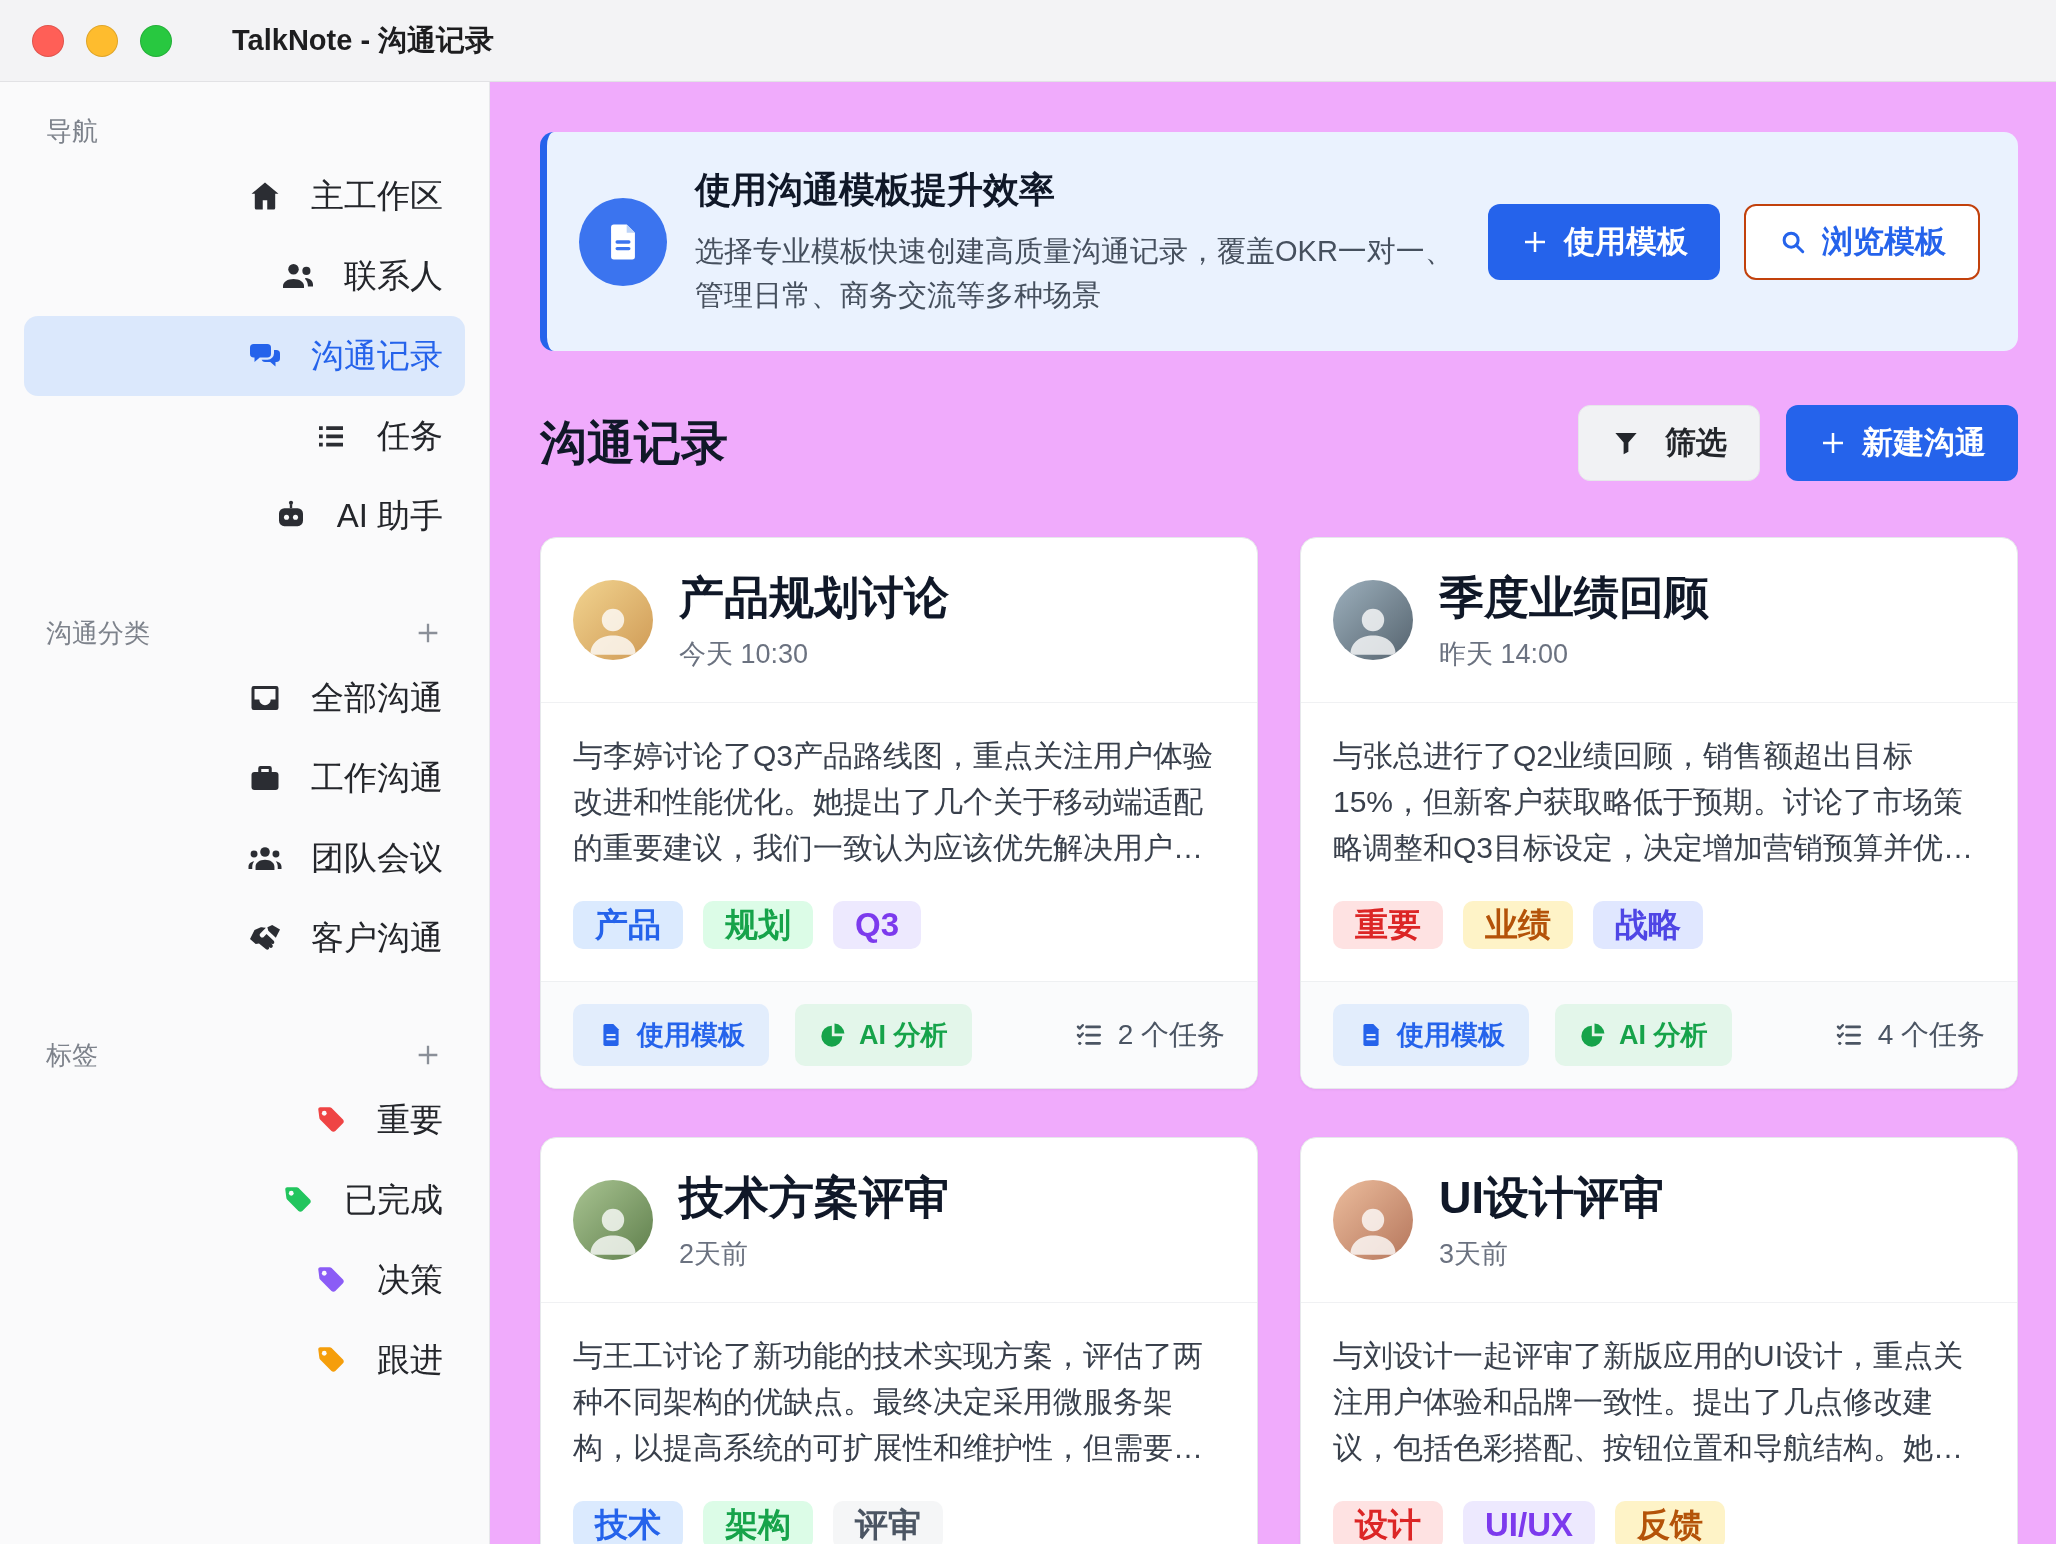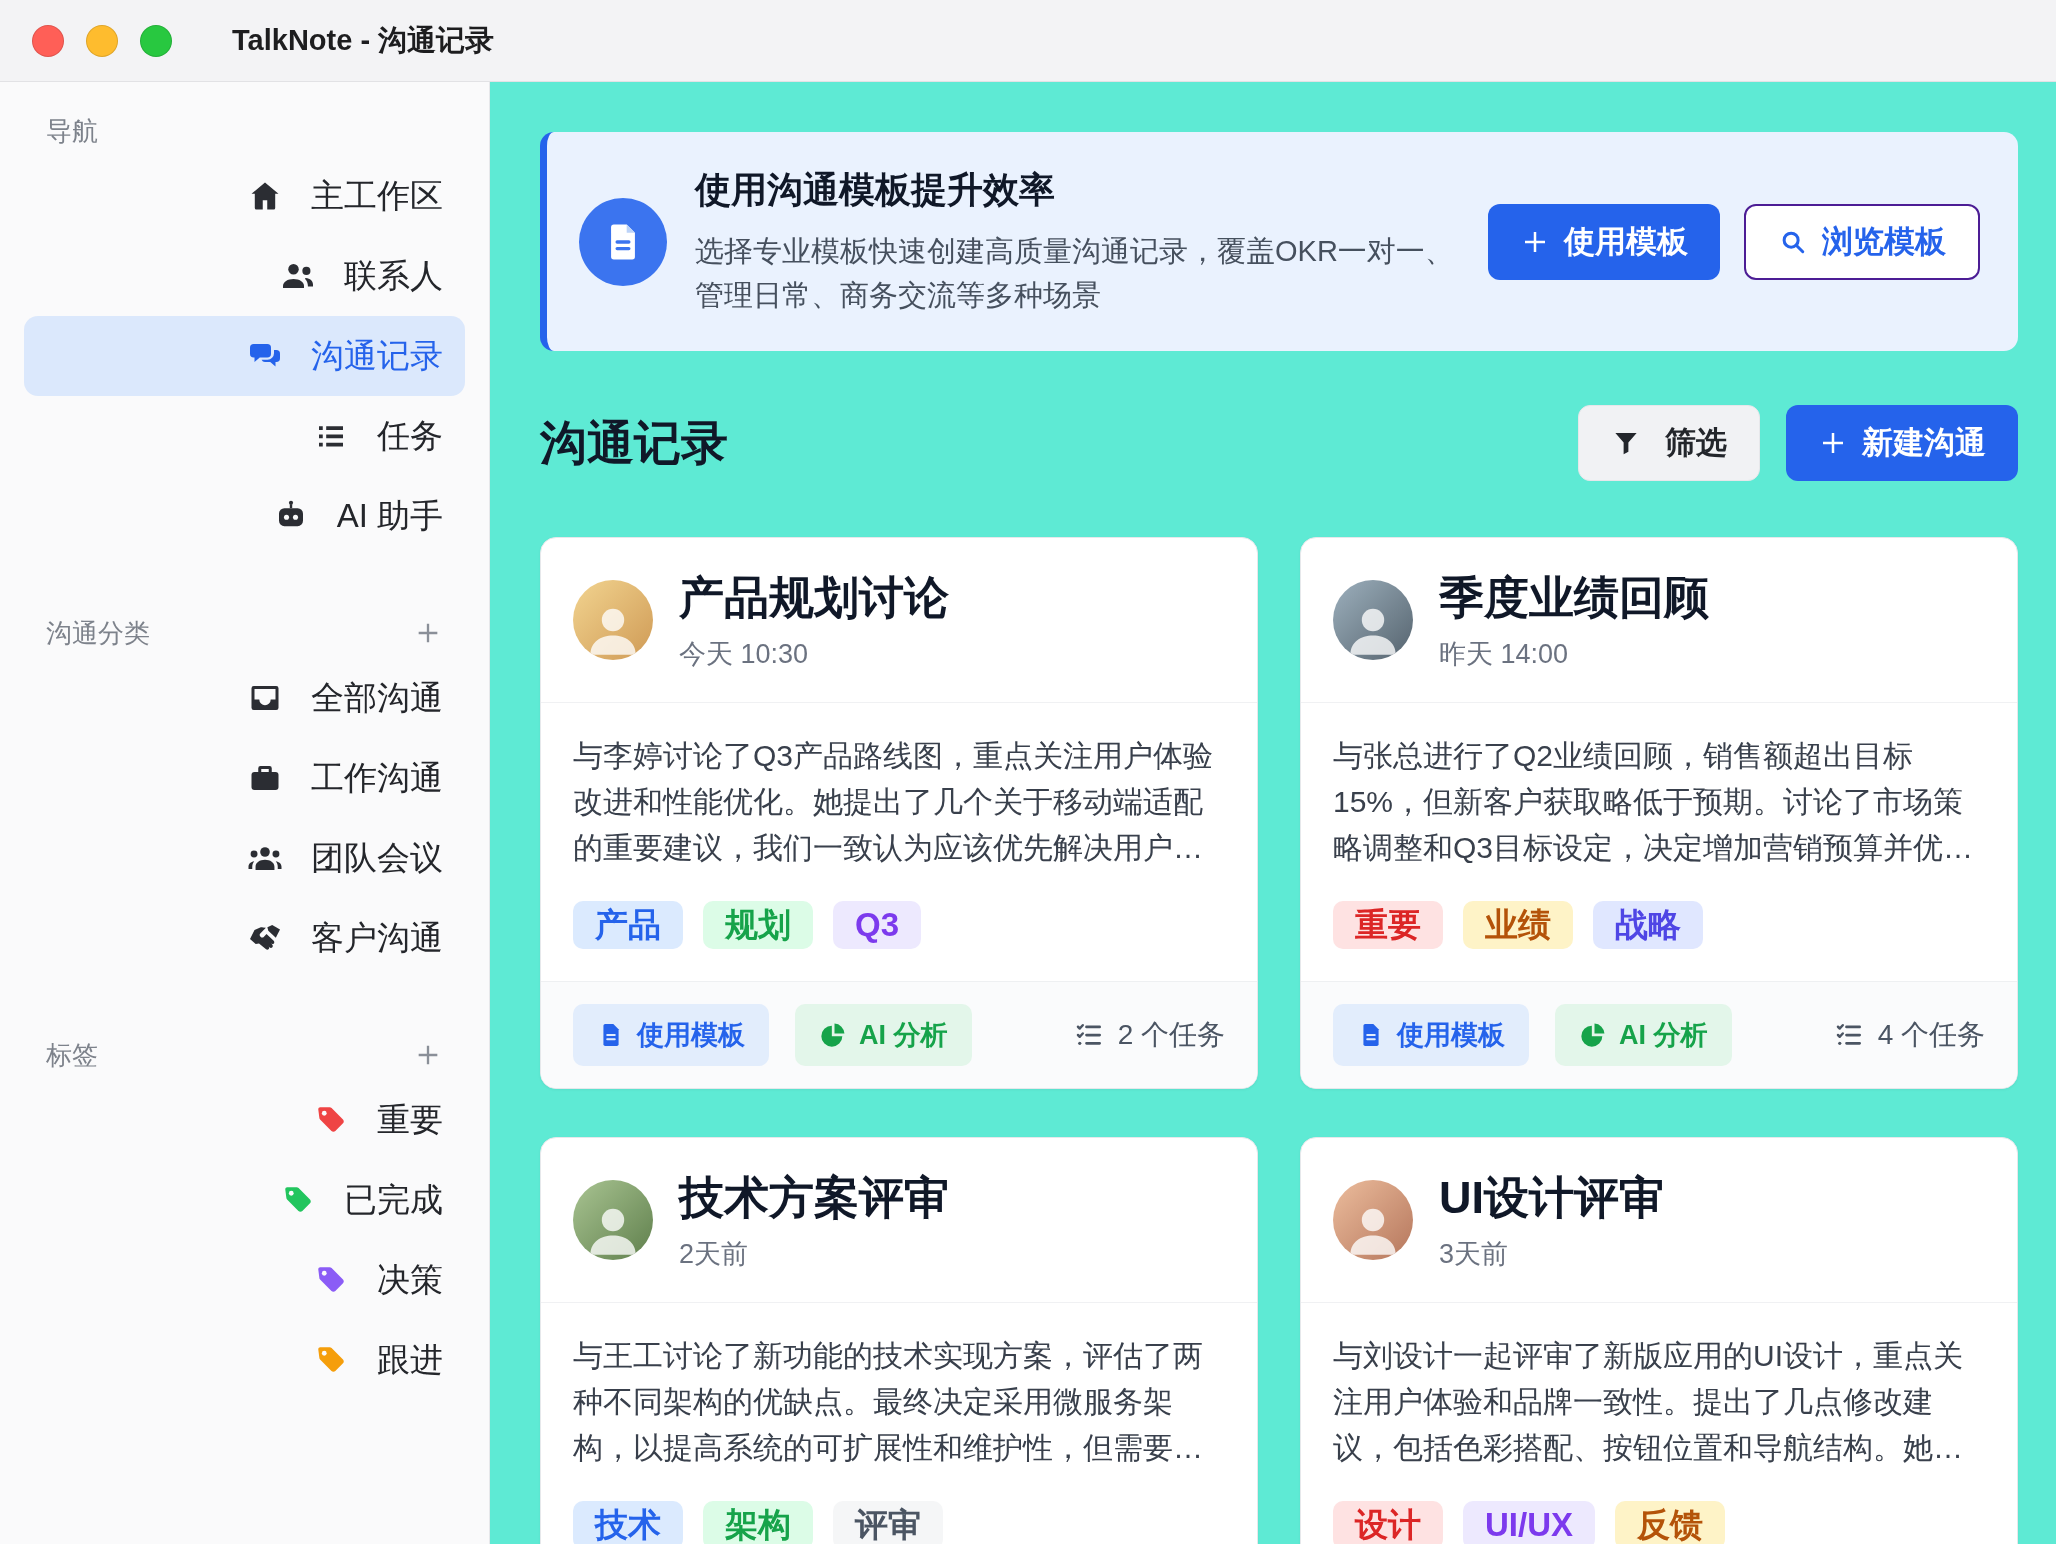--- a/index.html
+++ b/index.html
@@ -28,38 +28,38 @@
     background:none; border:none; cursor:pointer; }
   .section-add svg { width:28px; height:28px; }
   .side-item { display:flex; align-items:center; gap:28px; height:80px; margin:0 24px; padding:0 22px;
     border-radius:14px; font-size:33px; font-weight:500; color:#24262b; cursor:pointer;justify-content:flex-end; }
   .side-item svg { width:36px; height:36px; flex:0 0 36px; color:#2b2d33; }
   .side-item.active { background:#dbe8fc; color:#2563eb; }
   .side-item.active svg { color:#2563eb; }
   .tag-glyph { width:34px; height:34px; }
 
   
-  .main { flex:1; min-width:0; overflow:hidden; background:#5eead4; padding:50px 0 0 50px; }
+  .main { flex:1; min-width:0; overflow:hidden; background:#f0abfc; padding:50px 0 0 50px; }
   .content { width:1478px; }
 
   
   .banner { background:#eaf2fe; border-left:7px solid #2563eb; border-radius:14px;
     padding:34px 38px 34px 32px; display:flex; align-items:center; gap:28px; }
   .banner-icon { flex:0 0 88px; width:88px; height:88px; border-radius:50%; background:#3b74ef;
     display:flex; align-items:center; justify-content:center; }
   .banner-icon svg { width:44px; height:44px; }
   .banner-text { flex:1; min-width:0; }
   .banner-title { font-size:36px; font-weight:700; color:#101828; margin-bottom:14px; }
   .banner-desc { font-size:29px; line-height:44px; color:#46505e; max-width:800px; }
   .banner-actions { display:flex; gap:24px; flex:0 0 auto; }
   .btn { display:flex; align-items:center; gap:14px; height:76px; padding:0 32px; border-radius:12px;
     font-size:31px; font-weight:700; cursor:pointer; font-family:inherit; }
   .btn svg { width:30px; height:30px; }
   .btn-primary { background:#2563eb; color:#ffffff; border:none; }
-  .btn-outline { background:#ffffff; color:#2563eb; border:2px solid #4c1d95; }
+  .btn-outline { background:#ffffff; color:#2563eb; border:2px solid #c2410c; }
   .btn-soft { background:#f1f2f4; color:#23262b; border:1px solid #e6e7ea;gap:24px; }
 
   
   .toolbar { margin-top:54px; display:flex; align-items:center; }
   .page-title { font-size:47px; font-weight:800; color:#101828; }
   .toolbar-actions { margin-left:auto; display:flex; gap:26px; }
 
   
   .grid { margin-top:56px; display:grid; grid-template-columns:718px 718px; column-gap:42px; row-gap:48px; }
   .card { background:#ffffff; border:1px solid #e6e8eb; border-radius:16px; overflow:hidden;

